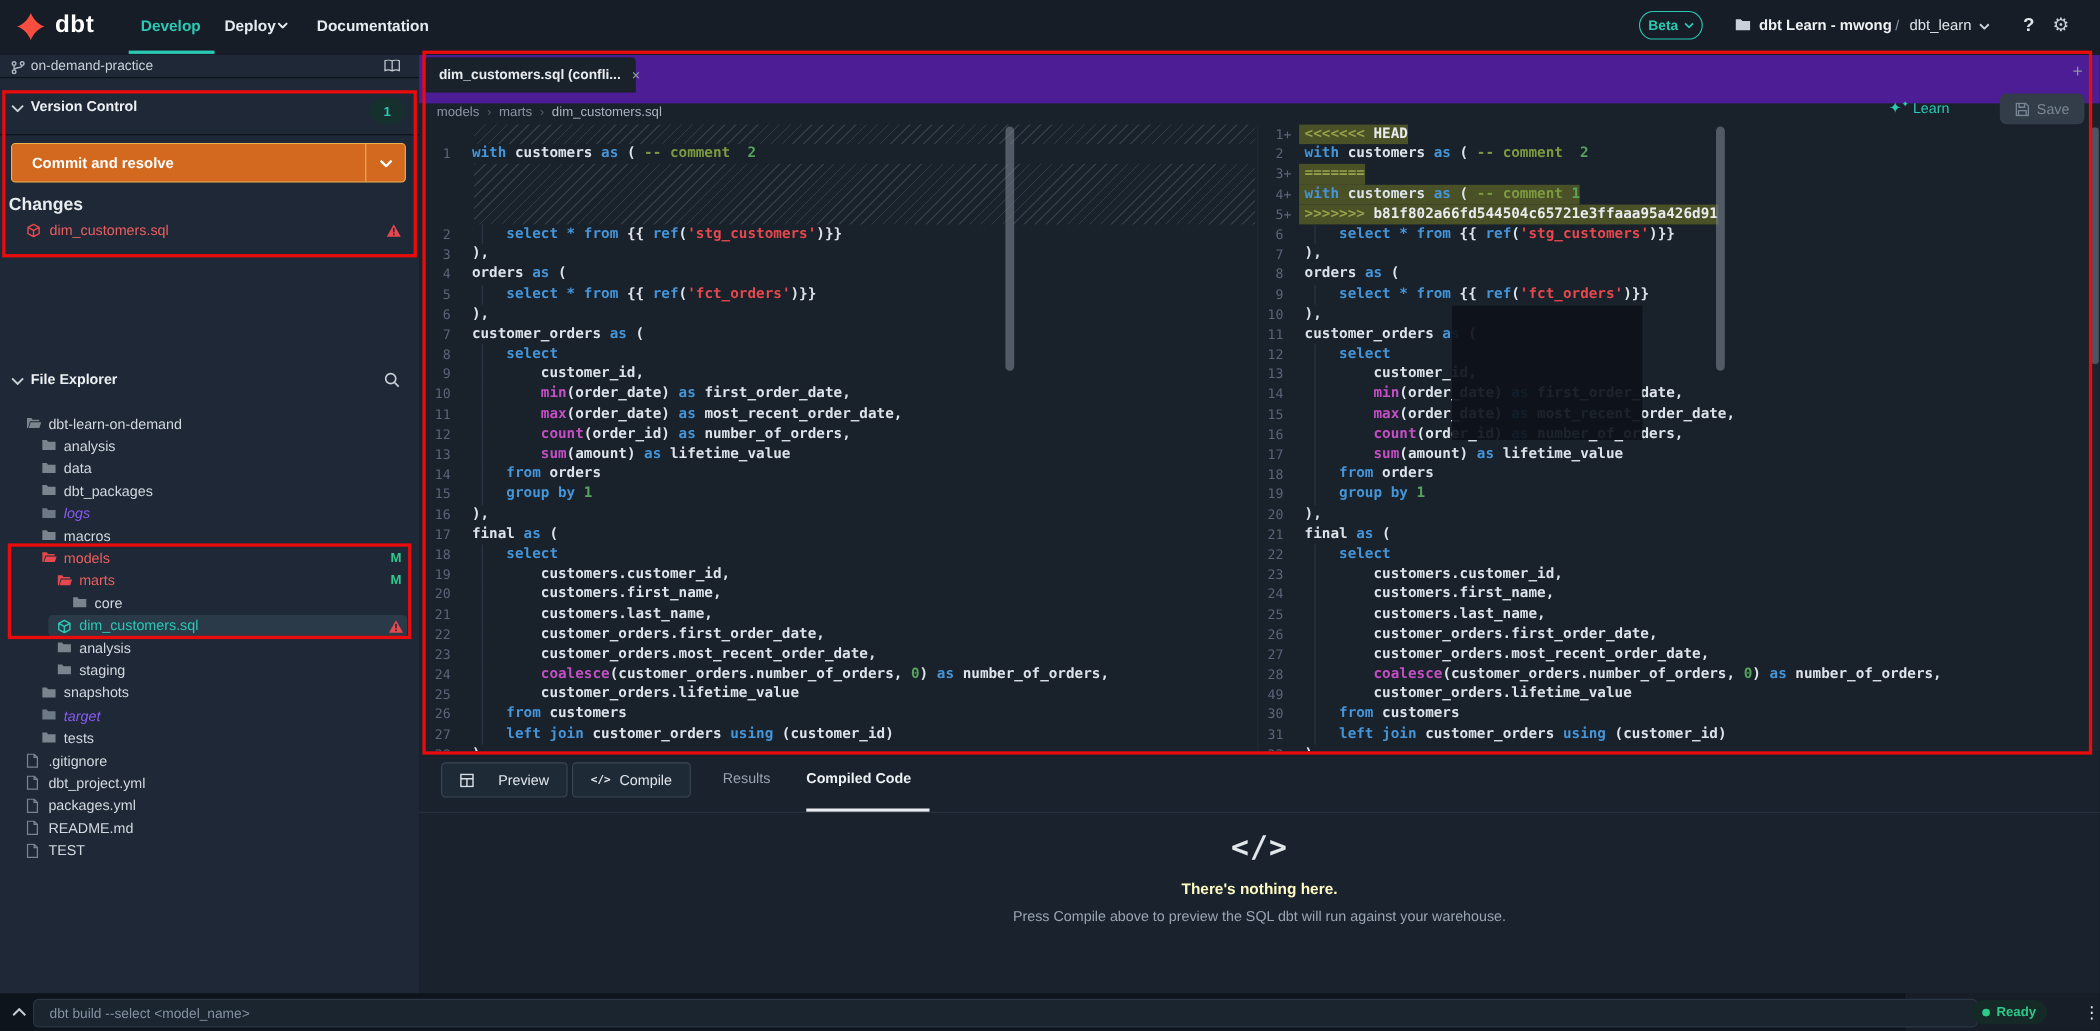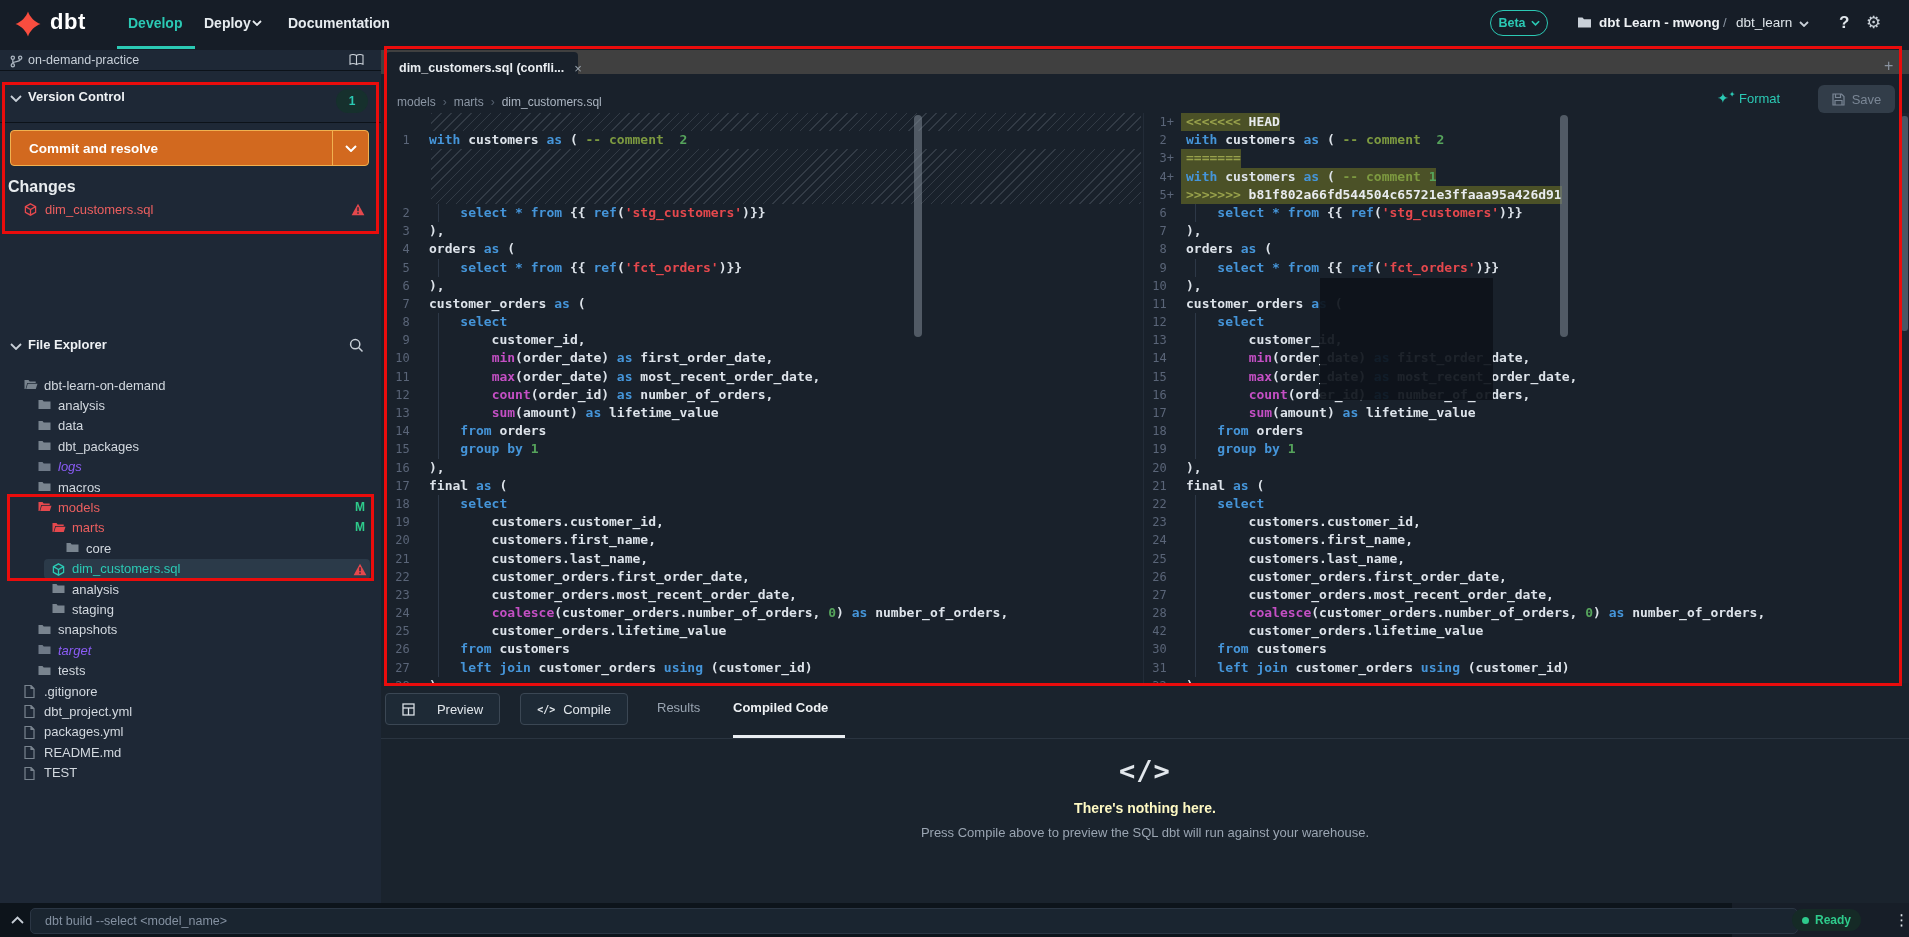--- a/index.html
+++ b/index.html
@@ -30,21 +30,21 @@
   .trow .tlabel{position:absolute;top:2.5px;}
   .trow.dim .tlabel{color:#8b5cf6;font-style:italic;}
   .trow.red .tlabel{color:#ec5f5f;}
   .trow.sel .tlabel{color:#2bc9b4;}
   .trow.sel::before{content:'';position:absolute;left:44px;right:11px;top:0;bottom:0;background:#2b3a49;border-radius:4px;}
   .trow .mbadge{position:absolute;right:16px;top:2.5px;color:#2eca8b;font-weight:bold;font-size:12px;}
   .trow .twarn{position:absolute;right:14px;top:4px;}
   .trow>*{z-index:1;}
   
   #editor{left:381px;top:50px;width:1528px;height:633px;background:#19212b;}
-  #tabbar{position:absolute;left:0;top:0;width:1528px;height:24px;background:#404040;}
+  #tabbar{position:absolute;left:0;top:0;width:1528px;height:44px;background:#4c1d95;}
   #tab-active{position:absolute;left:5px;top:2px;width:192px;height:32px;background:#19212b;border-radius:4px 4px 0 0;
               display:flex;align-items:center;cursor:pointer;}
   #tab-active .ttl{padding-left:13px;font-size:12.5px;font-weight:bold;color:#e9edf1;flex:1;white-space:nowrap;}
   #tab-active .cls{padding:0 10px;color:#9aa4ae;font-size:13px;}
   #crumbrow{position:absolute;left:0;top:34px;width:1528px;height:29px;}
   .crumb{font-size:12px;color:#8b96a4;cursor:pointer;}
   .crumbsep{font-size:12px;color:#55606e;padding:0 7px;}
   #save-btn{position:absolute;left:1437px;top:1px;width:77px;height:28px;background:#323d49;border-radius:6px;
             display:flex;align-items:center;justify-content:center;gap:7px;color:#7a8695;font-size:13px;cursor:pointer;}
   
@@ -378,21 +378,21 @@
         <span class="cls">×</span>
       </div>
       <span class="abs" style="left:1503px;top:7px;font-size:16px;color:#8a93a0;cursor:pointer;">+</span>
     </div>
 
     <div id="crumbrow">
       <span class="abs" style="left:16px;top:8px;">
         <span class="crumb">models</span><span class="crumbsep">›</span><span class="crumb">marts</span><span class="crumbsep">›</span><span class="crumb" style="color:#aab4c0;">dim_customers.sql</span>
       </span>
       <span class="abs" style="left:1336px;top:6px;color:#2bc9b4;font-size:14px;">✦<span style="font-size:8px;vertical-align:top;">✦</span></span>
-      <span class="abs" style="left:1358px;top:7px;font-size:13px;color:#2bc9b4;cursor:pointer;">Format</span>
+      <span class="abs" style="left:1358px;top:7px;font-size:13px;color:#2bc9b4;cursor:pointer;">Learn</span>
       <div id="save-btn">
         <svg width="13" height="13" viewBox="0 0 13 13">
             <path d="M1 1h8.5L12 3.5V12H1z M3.5 1v3.5h5V1 M3 12V7.5h7V12" fill="none" stroke="#7a8695" stroke-width="1.2"></path>
           </svg>
         <span>Save</span>
       </div>
     </div>
 
     <div id="codearea">
       <div class="pane paneL" style="left:0;width:762px;" id="paneL">
@@ -624,21 +624,21 @@
           </div>
           <div class="crow">
             <span class="gut">27 </span>
             <span class="ctext ind">        customer_orders.most_recent_order_date,</span>
           </div>
           <div class="crow">
             <span class="gut">28 </span>
             <span class="ctext ind">        <span class="fn">coalesce</span>(customer_orders.number_of_orders, <span class="num">0</span>) <span class="kw">as</span> number_of_orders,</span>
           </div>
           <div class="crow">
-            <span class="gut">42 </span>
+            <span class="gut">49 </span>
             <span class="ctext ind">        customer_orders.lifetime_value</span>
           </div>
           <div class="crow">
             <span class="gut">30 </span>
             <span class="ctext ind">    <span class="kw">from</span> customers</span>
           </div>
           <div class="crow">
             <span class="gut">31 </span>
             <span class="ctext ind">    <span class="kw">left join</span> customer_orders <span class="kw">using</span> (customer_id)</span>
           </div>
@@ -649,21 +649,21 @@
         </div>
       <div class="scrollstrip" style="left:533px;top:2px;"></div>
       <div class="scrollstrip" style="left:1179px;top:2px;"></div>
       <div class="abs" style="left:1519px;top:0;width:9px;height:570px;background:#1d2430;"></div>
       <div class="abs" style="left:1520px;top:3px;width:7px;height:215px;border-radius:3px;background:#4a5664;"></div>
       <div class="abs" style="left:939px;top:165px;width:173px;height:122px;background:rgba(13,18,26,.92);z-index:5;"></div>
     </div>
   </div>
 
   <div id="bottompanel" class="abs">
-    <div class="pbtn" style="left:4px;width:113px;gap:22px;">
+    <div class="pbtn" style="left:20px;width:113px;gap:22px;">
       <svg width="13" height="13" viewBox="0 0 13 13">
           <rect x="1" y="1" width="11" height="11" fill="none" stroke="#d8dee4" stroke-width="1.3"></rect>
           <line x1="1" y1="5" x2="12" y2="5" stroke="#d8dee4" stroke-width="1.3"></line>
           <line x1="6.5" y1="5" x2="6.5" y2="12" stroke="#d8dee4" stroke-width="1.3"></line>
         </svg>
       <span>Preview</span>
     </div>
     <div class="pbtn" style="left:139px;width:106px;">
       <span style="font-size:10px;font-weight:bold;font-family:'DejaVu Sans Mono',monospace;">&lt;/&gt;</span>
       <span>Compile</span>

